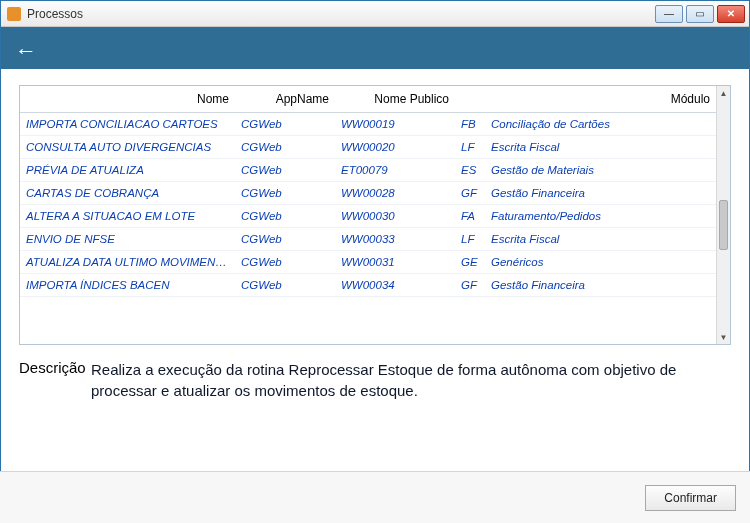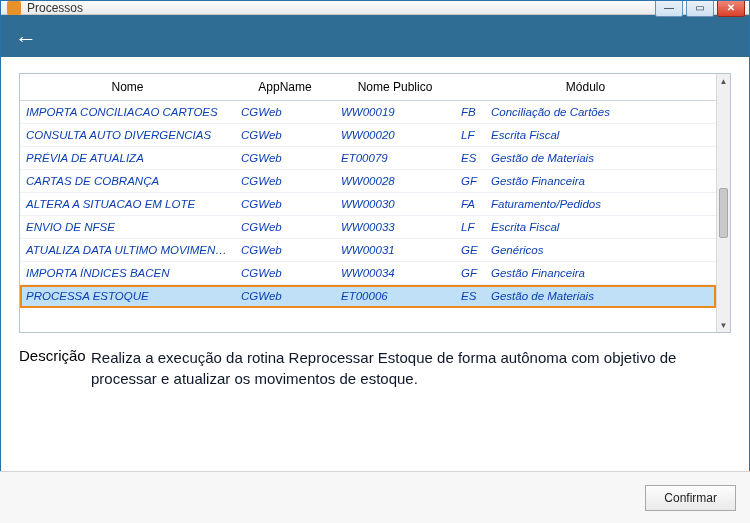--- a/index.html
+++ b/index.html
@@ -7,21 +7,21 @@
     margin: 0;
     font-family: Arial, sans-serif;
     font-size: 12px;
     background: #fff;
     width: 750px;
     height: 523px;
     overflow: hidden;
     border: 1px solid #2a72a8;
   }
   .titlebar {
-    height: 14px;
+    height: 26px;
     background: linear-gradient(#fdfdfd, #eaeaea);
     display: flex;
     align-items: center;
     padding: 0 4px 0 6px;
     border-bottom: 1px solid #c8c8c8;
     justify-content: space-between;
   }
   .titlebar .app-icon {
     width: 14px; height: 14px;
     background: #e8902a;
@@ -98,21 +98,21 @@
     background: #c9c9c9;
     border: 1px solid #a8a8a8;
     border-radius: 2px;
   }
   table.grid {
     width: 100%;
     border-collapse: collapse;
     table-layout: fixed;
   }
   table.grid th {
-    text-align: center;
+    text-align: right;
     font-weight: normal;
     color: #000;
     padding: 6px 6px;
     border-bottom: 1px solid #d0d7de;
     background: #fff;
     font-size: 12px;
   }
   table.grid td {
     padding: 5px 6px;
     color: #0a3fb3;
@@ -258,27 +258,20 @@
               <td>GE</td>
               <td>Genéricos</td>
             </tr>
             <tr>
               <td>IMPORTA ÍNDICES BACEN</td>
               <td>CGWeb</td>
               <td>WW00034</td>
               <td>GF</td>
               <td>Gestão Financeira</td>
             </tr>
-            <tr class="selected">
-              <td>PROCESSA ESTOQUE</td>
-              <td>CGWeb</td>
-              <td>ET00006</td>
-              <td>ES</td>
-              <td>Gestão de Materiais</td>
-            </tr>
           </tbody>
       </table>
     </div>
     <div class="scrollbar">
       <div class="up">▲</div>
       <div class="track">
         <div class="thumb"></div>
       </div>
       <div class="down" style="position:absolute;bottom:0;left:0;right:0;">▼</div>
     </div>

